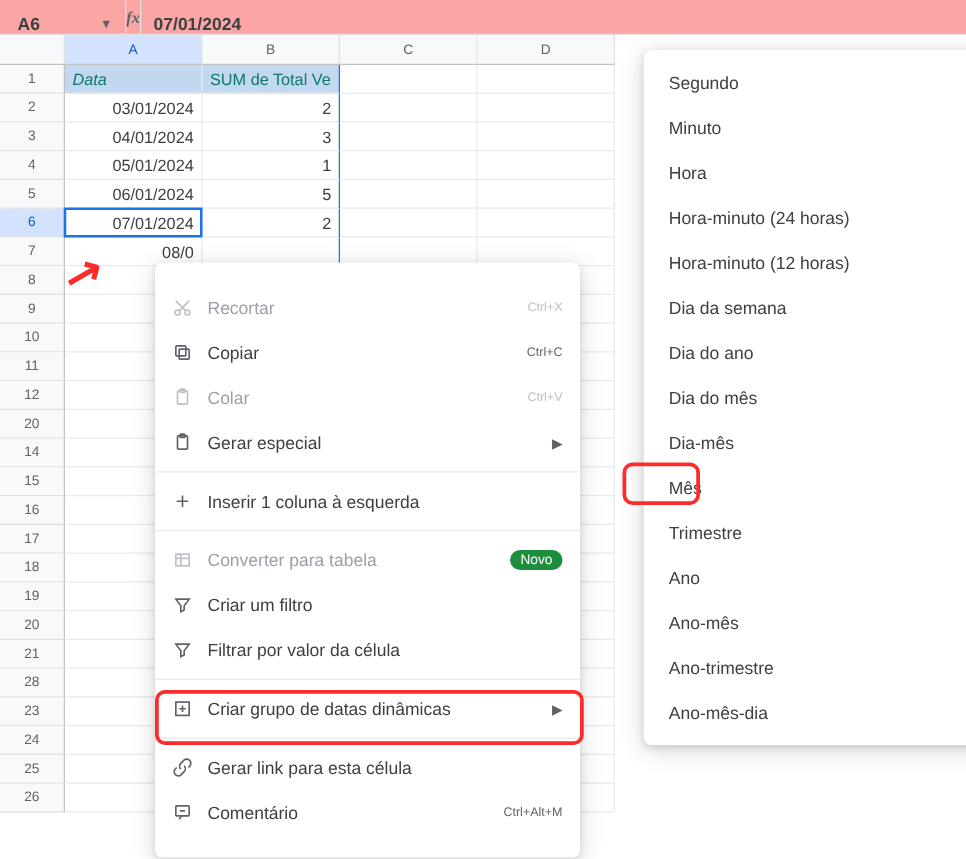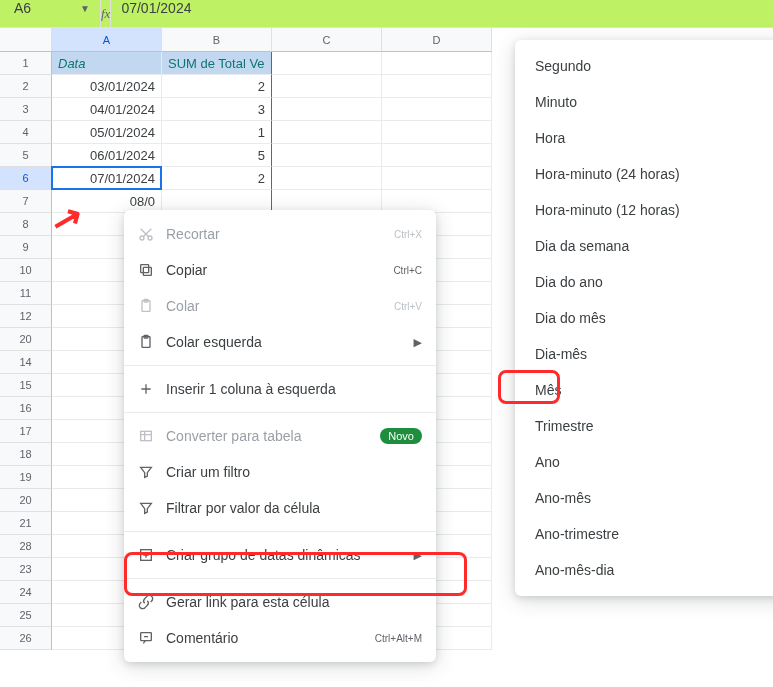--- a/index.html
+++ b/index.html
@@ -10,24 +10,25 @@
   background: #fff;
   width: 773px;
   height: 687px;
   overflow: hidden;
   position: relative;
 }
 
 
 .namebox-row {
   display: flex;
-  align-items: flex-start;
+  align-items: flex-end;
   height: 28px;
   border-bottom: 1px solid #e0e0e0;
-  background: #bef264;
+  background: #fca5a5;
+  font-weight: bold;
 }
 .namebox {
   width: 100px;
   padding: 0 10px 0 14px;
   font-size: 14px;
   display: flex;
   align-items: center;
   justify-content: space-between;
 }
 .namebox .dd { color: #5f6368; font-size: 10px; }
@@ -131,25 +132,25 @@
   position: absolute;
   font-size: 36px;
   color: #ff2a2a;
   transform: rotate(15deg);
   font-weight: bold;
 }
 
 
 .context-menu {
   position: absolute;
-  width: 312px;
+  width: 340px;
   background: #fff;
   border-radius: 6px;
   box-shadow: 0 2px 6px rgba(60,64,67,.15), 0 4px 20px rgba(60,64,67,.2);
-  padding: 6px 0;
+  padding: 18px 0;
   font-size: 14px;
   color: #3c4043;
 }
 .menu-item {
   display: flex;
   align-items: center;
   height: 36px;
   padding: 0 14px;
   cursor: pointer;
 }
@@ -450,21 +451,21 @@
     <span class="label">Colar</span>
     <span class="shortcut">Ctrl+V</span>
   </div>
   <div class="menu-item">
     <span class="icon">
       <svg width="16" height="16" viewBox="0 0 24 24" fill="none" stroke="#5f6368" stroke-width="2">
           <rect x="6" y="4" width="12" height="16" rx="1"></rect>
           <rect x="9" y="2" width="6" height="4" rx="1"></rect>
         </svg>
     </span>
-    <span class="label">Colar esquerda</span>
+    <span class="label">Gerar especial</span>
     <span class="submenu-arrow">▶</span>
   </div>
   <div class="menu-sep"></div>
   <div class="menu-item">
     <span class="icon">
       <svg width="16" height="16" viewBox="0 0 24 24" fill="none" stroke="#5f6368" stroke-width="2">
           <path d="M12 5v14M5 12h14"></path>
         </svg>
     </span>
     <span class="label">Inserir 1 coluna à esquerda</span>

